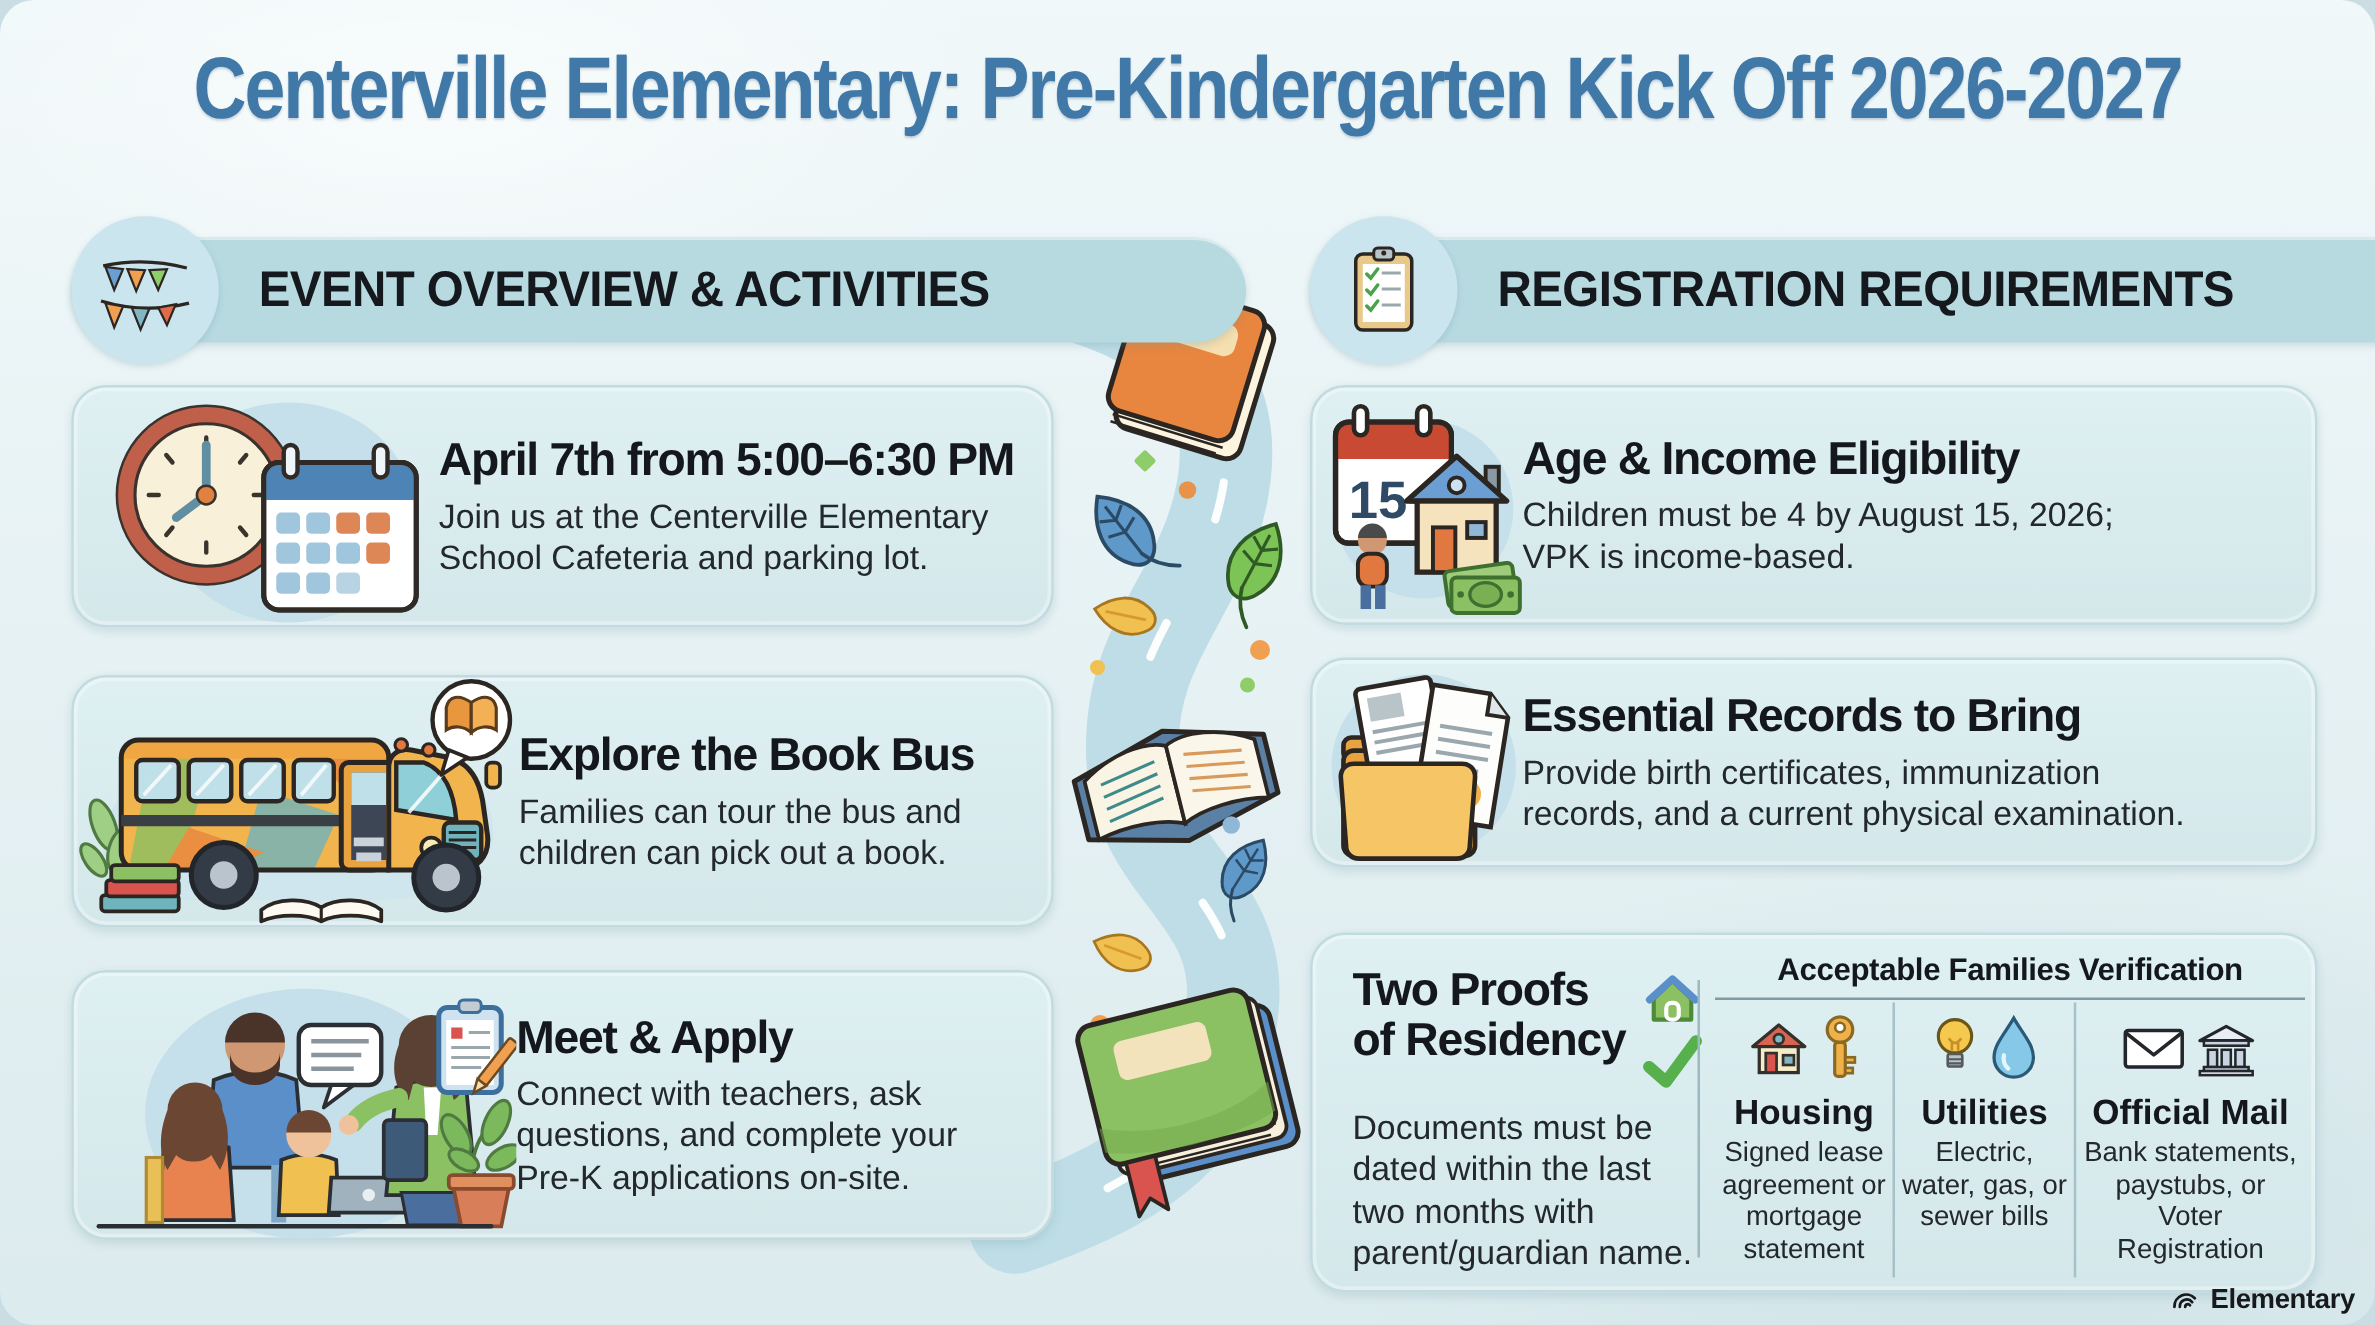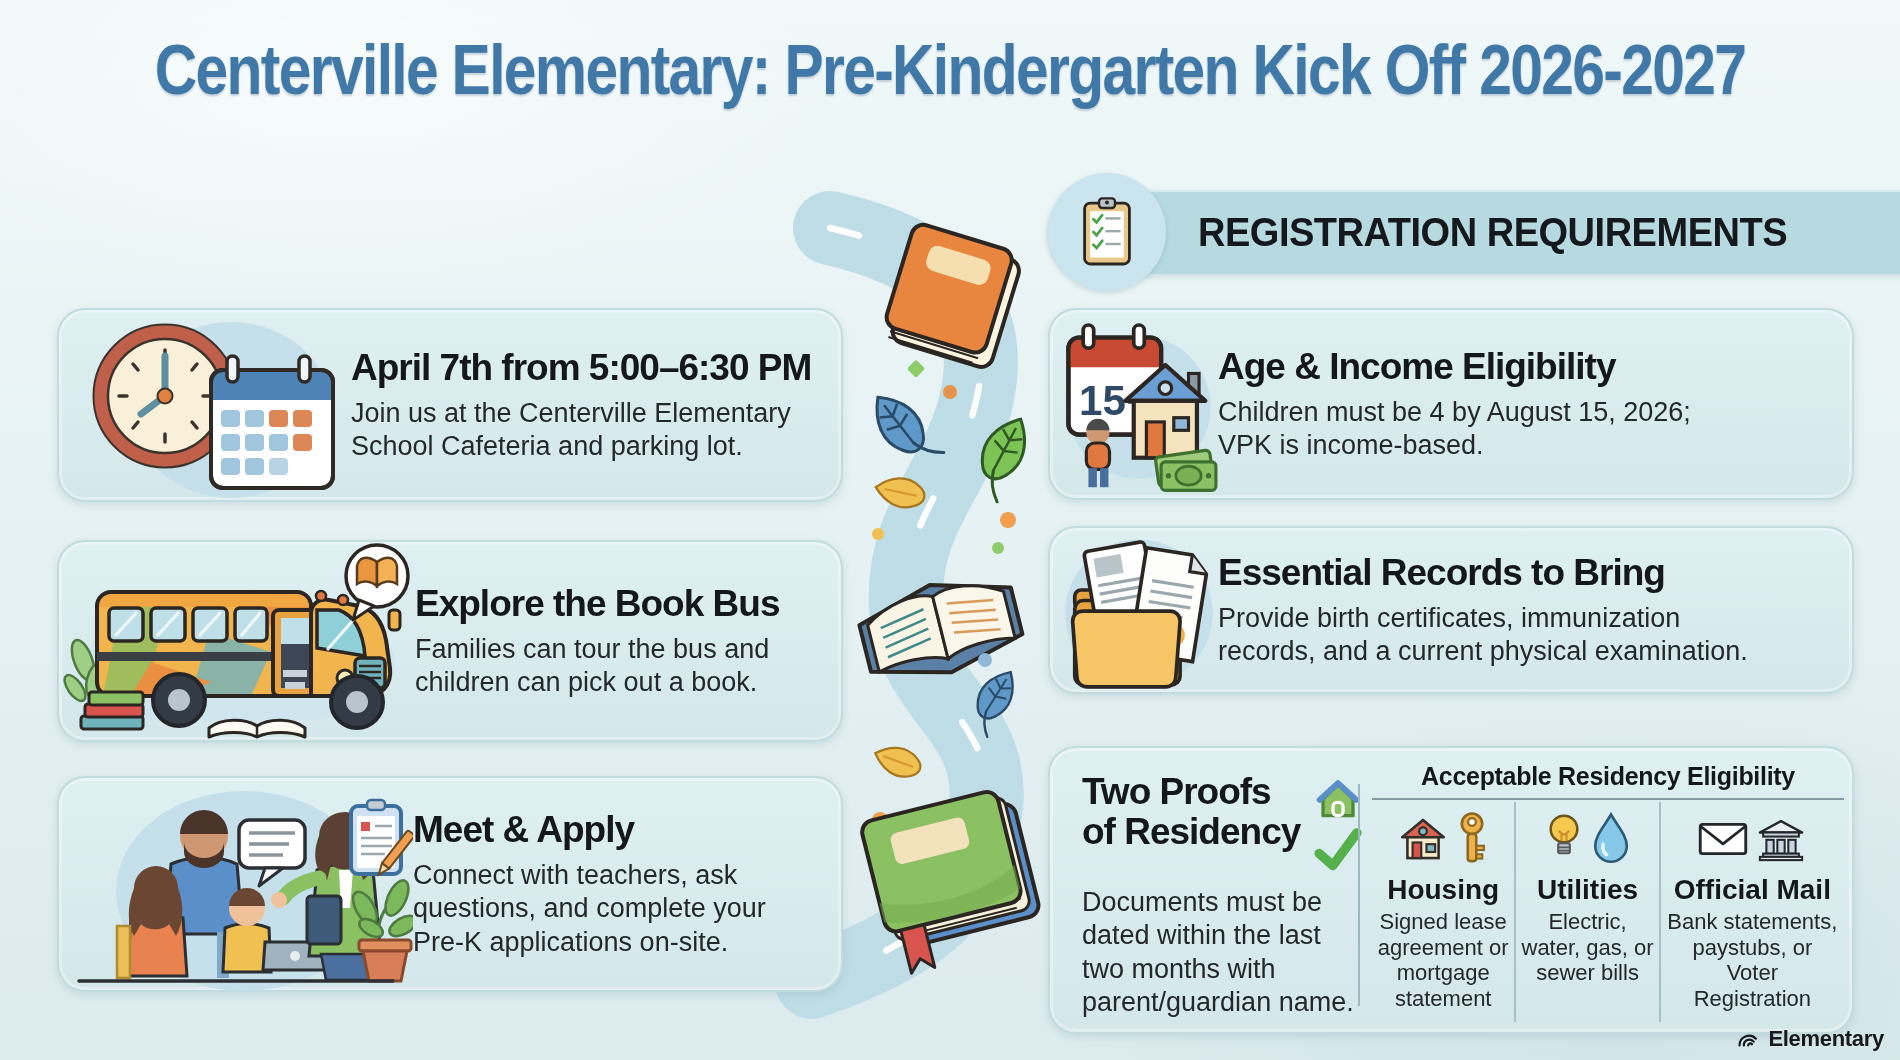--- a/index.html
+++ b/index.html
@@ -3,20 +3,21 @@
 <meta charset="utf-8">
 <style>
   html,body{margin:0;padding:0;background:#c9dde2;}
   .canvas{
     position:relative;width:1900px;height:1060px;overflow:hidden;
     font-family:"Liberation Sans",sans-serif;
     background:
       radial-gradient(ellipse 700px 300px at 18% 8%, rgba(255,255,255,.55), rgba(255,255,255,0) 70%),
       radial-gradient(ellipse 800px 400px at 85% 90%, rgba(190,215,222,.45), rgba(255,255,255,0) 70%),
       linear-gradient(180deg,#f0f8f9 0%,#e7f2f4 45%,#dcebee 100%);
+    border-radius: 27px;
   }
   .layer{position:absolute;inset:0;}
   .z0{z-index:0}.z1{z-index:1}
 
   h1.title{
     position:absolute;top:30px;left:0;width:100%;margin:0;text-align:center;
     font-size:70px;font-weight:bold;color:#4079a8;letter-spacing:-2px;
     transform:scaleX(.84);z-index:2;
     text-shadow:0 2px 2px rgba(40,70,100,.22);
     white-space:nowrap;
@@ -151,20 +152,35 @@
       <path d="M-60 48 h126 M-56 56 h116" stroke="#2b2622" stroke-width="2" fill="none"></path>
       <rect x="-72" y="-64" width="140" height="114" rx="12" fill="#8bc063" stroke="#2b2622" stroke-width="4"></rect>
       <rect x="-46" y="-46" width="76" height="32" rx="7" fill="#f2e3bd"></rect>
       <path d="M-72 18 C-30 36 30 36 68 14 L68 38 C30 52 -30 52 -72 38 Z" fill="#76aa4f" opacity=".55"></path>
       <polygon points="-58,50 -58,94 -46,82 -34,94 -34,50" fill="#d9534f" stroke="#2b2622" stroke-width="3" stroke-linejoin="round"></polygon>
     </g>
   </svg>
 
   <h1 class="title">Centerville Elementary: Pre-Kindergarten Kick Off 2026-2027</h1>
 
+  <div class="banner" id="banner-left">
+    <div class="banner-circle">
+      <svg width="88" height="88" viewBox="0 0 100 100">
+        <path d="M12 28 Q50 20 88 30" fill="none" stroke="#2b2622" stroke-width="3"></path>
+        <polygon points="14,29 30,31 22,50" fill="#6b9fd4" stroke="#2b2622" stroke-width="2"></polygon>
+        <polygon points="34,31 50,32 42,51" fill="#f0a050" stroke="#2b2622" stroke-width="2"></polygon>
+        <polygon points="54,32 70,31 62,50" fill="#8fcc6a" stroke="#2b2622" stroke-width="2"></polygon>
+        <path d="M10 60 Q50 72 90 62" fill="none" stroke="#2b2622" stroke-width="3"></path>
+        <polygon points="14,62 30,65 22,84" fill="#f0a050" stroke="#2b2622" stroke-width="2"></polygon>
+        <polygon points="38,66 54,67 46,86" fill="#7fb8c2" stroke="#2b2622" stroke-width="2"></polygon>
+        <polygon points="62,66 78,63 70,82" fill="#e06a4a" stroke="#2b2622" stroke-width="2"></polygon>
+      </svg>
+    </div>
+    <div class="btxt">EVENT OVERVIEW &amp; ACTIVITIES</div>
+  </div>
 
   <div class="card" id="card-l1">
     <div class="illus">
       <svg width="292" height="194" viewBox="0 0 292 194">
         <ellipse cx="172" cy="102" rx="100" ry="88" fill="#c5e0ea"></ellipse>
         <circle cx="106" cy="88" r="71" fill="none" stroke="#3a332d" stroke-width="3"></circle>
         <circle cx="106" cy="88" r="64" fill="#f9f0da" stroke="#c0604a" stroke-width="13"></circle>
         <circle cx="106" cy="88" r="57" fill="none" stroke="#3a332d" stroke-width="2.5"></circle>
         <g stroke="#3a342e" stroke-width="3.5" stroke-linecap="round">
           <line x1="106" y1="42" x2="106" y2="50"></line>
@@ -453,21 +469,21 @@
           </svg>
         </div>
       </div>
       <div class="tp-body">Documents must be
 dated within the last
 two months with
 parent/guardian name.</div>
     </div>
     <div class="vdivider"></div>
     <div class="verify">
-      <div class="v-title">Acceptable Residency Eligibility</div>
+      <div class="v-title">Acceptable Families Verification</div>
       <div class="v-underline"></div>
       <div class="v-cols">
         <div class="v-col">
           <div class="v-icons">
             <svg width="52" height="52" viewBox="0 0 60 60">
               <path d="M6 28 L30 8 L54 28 Z" fill="#d96452" stroke="#33302c" stroke-width="3" stroke-linejoin="round"></path>
               <rect x="12" y="28" width="36" height="24" fill="#f7ecc9" stroke="#33302c" stroke-width="3"></rect>
               <rect x="18" y="34" width="10" height="18" fill="#d9534f" stroke="#33302c" stroke-width="2.5"></rect>
               <rect x="34" y="36" width="10" height="9" fill="#7fb8c2" stroke="#33302c" stroke-width="2.5"></rect>
               <circle cx="30" cy="21" r="4.5" fill="#7fb8c2" stroke="#33302c" stroke-width="2.5"></circle>

